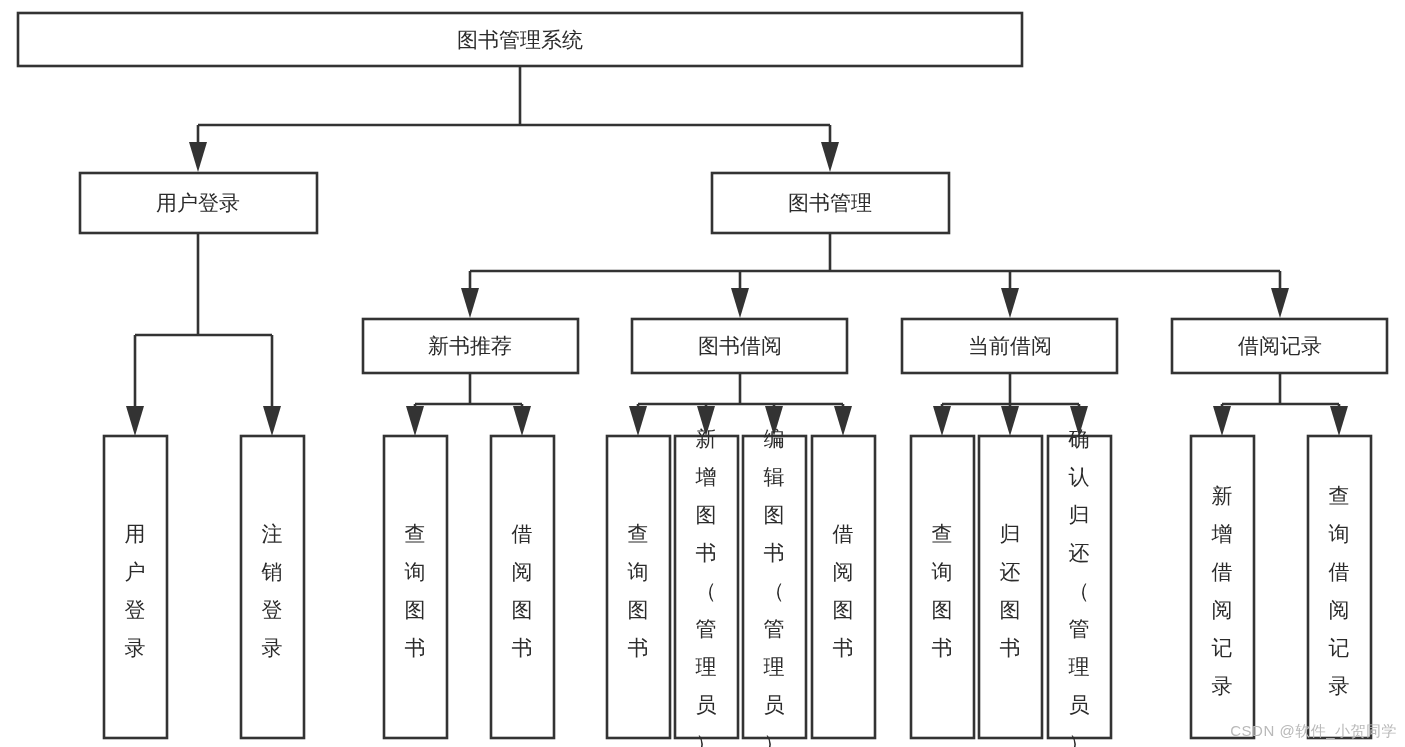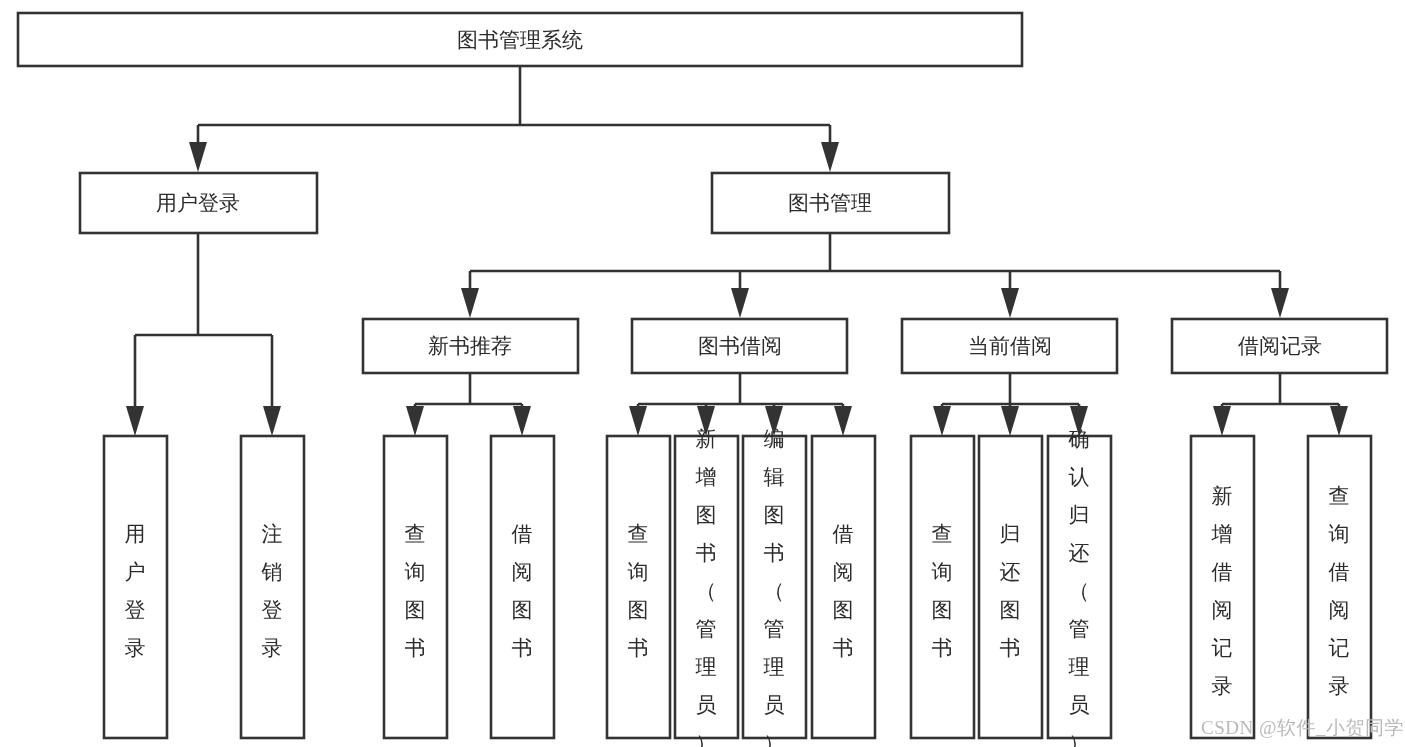--- a/index.html
+++ b/index.html
@@ -49,24 +49,24 @@
     stroke-width: 2.6;
     fill: none;
     stroke-linecap: butt;
   }
   .arrow-head {
     fill: #333333;
     stroke: none;
   }
   .watermark {
     position: absolute;
-    right: 1px;
+    right: 8px;
     bottom: 6px;
-    font-family: Liberation Serif, serif;
-    font-size: 19px;
+    font-family: Liberation Sans, sans-serif;
+    font-size: 15px;
     color: #b9b9b9;
     letter-spacing: 0.5px;
     white-space: nowrap;
     user-select: none;
   }
 </style>
 </head>
 <body>
 
 <div id="diagram-root">

